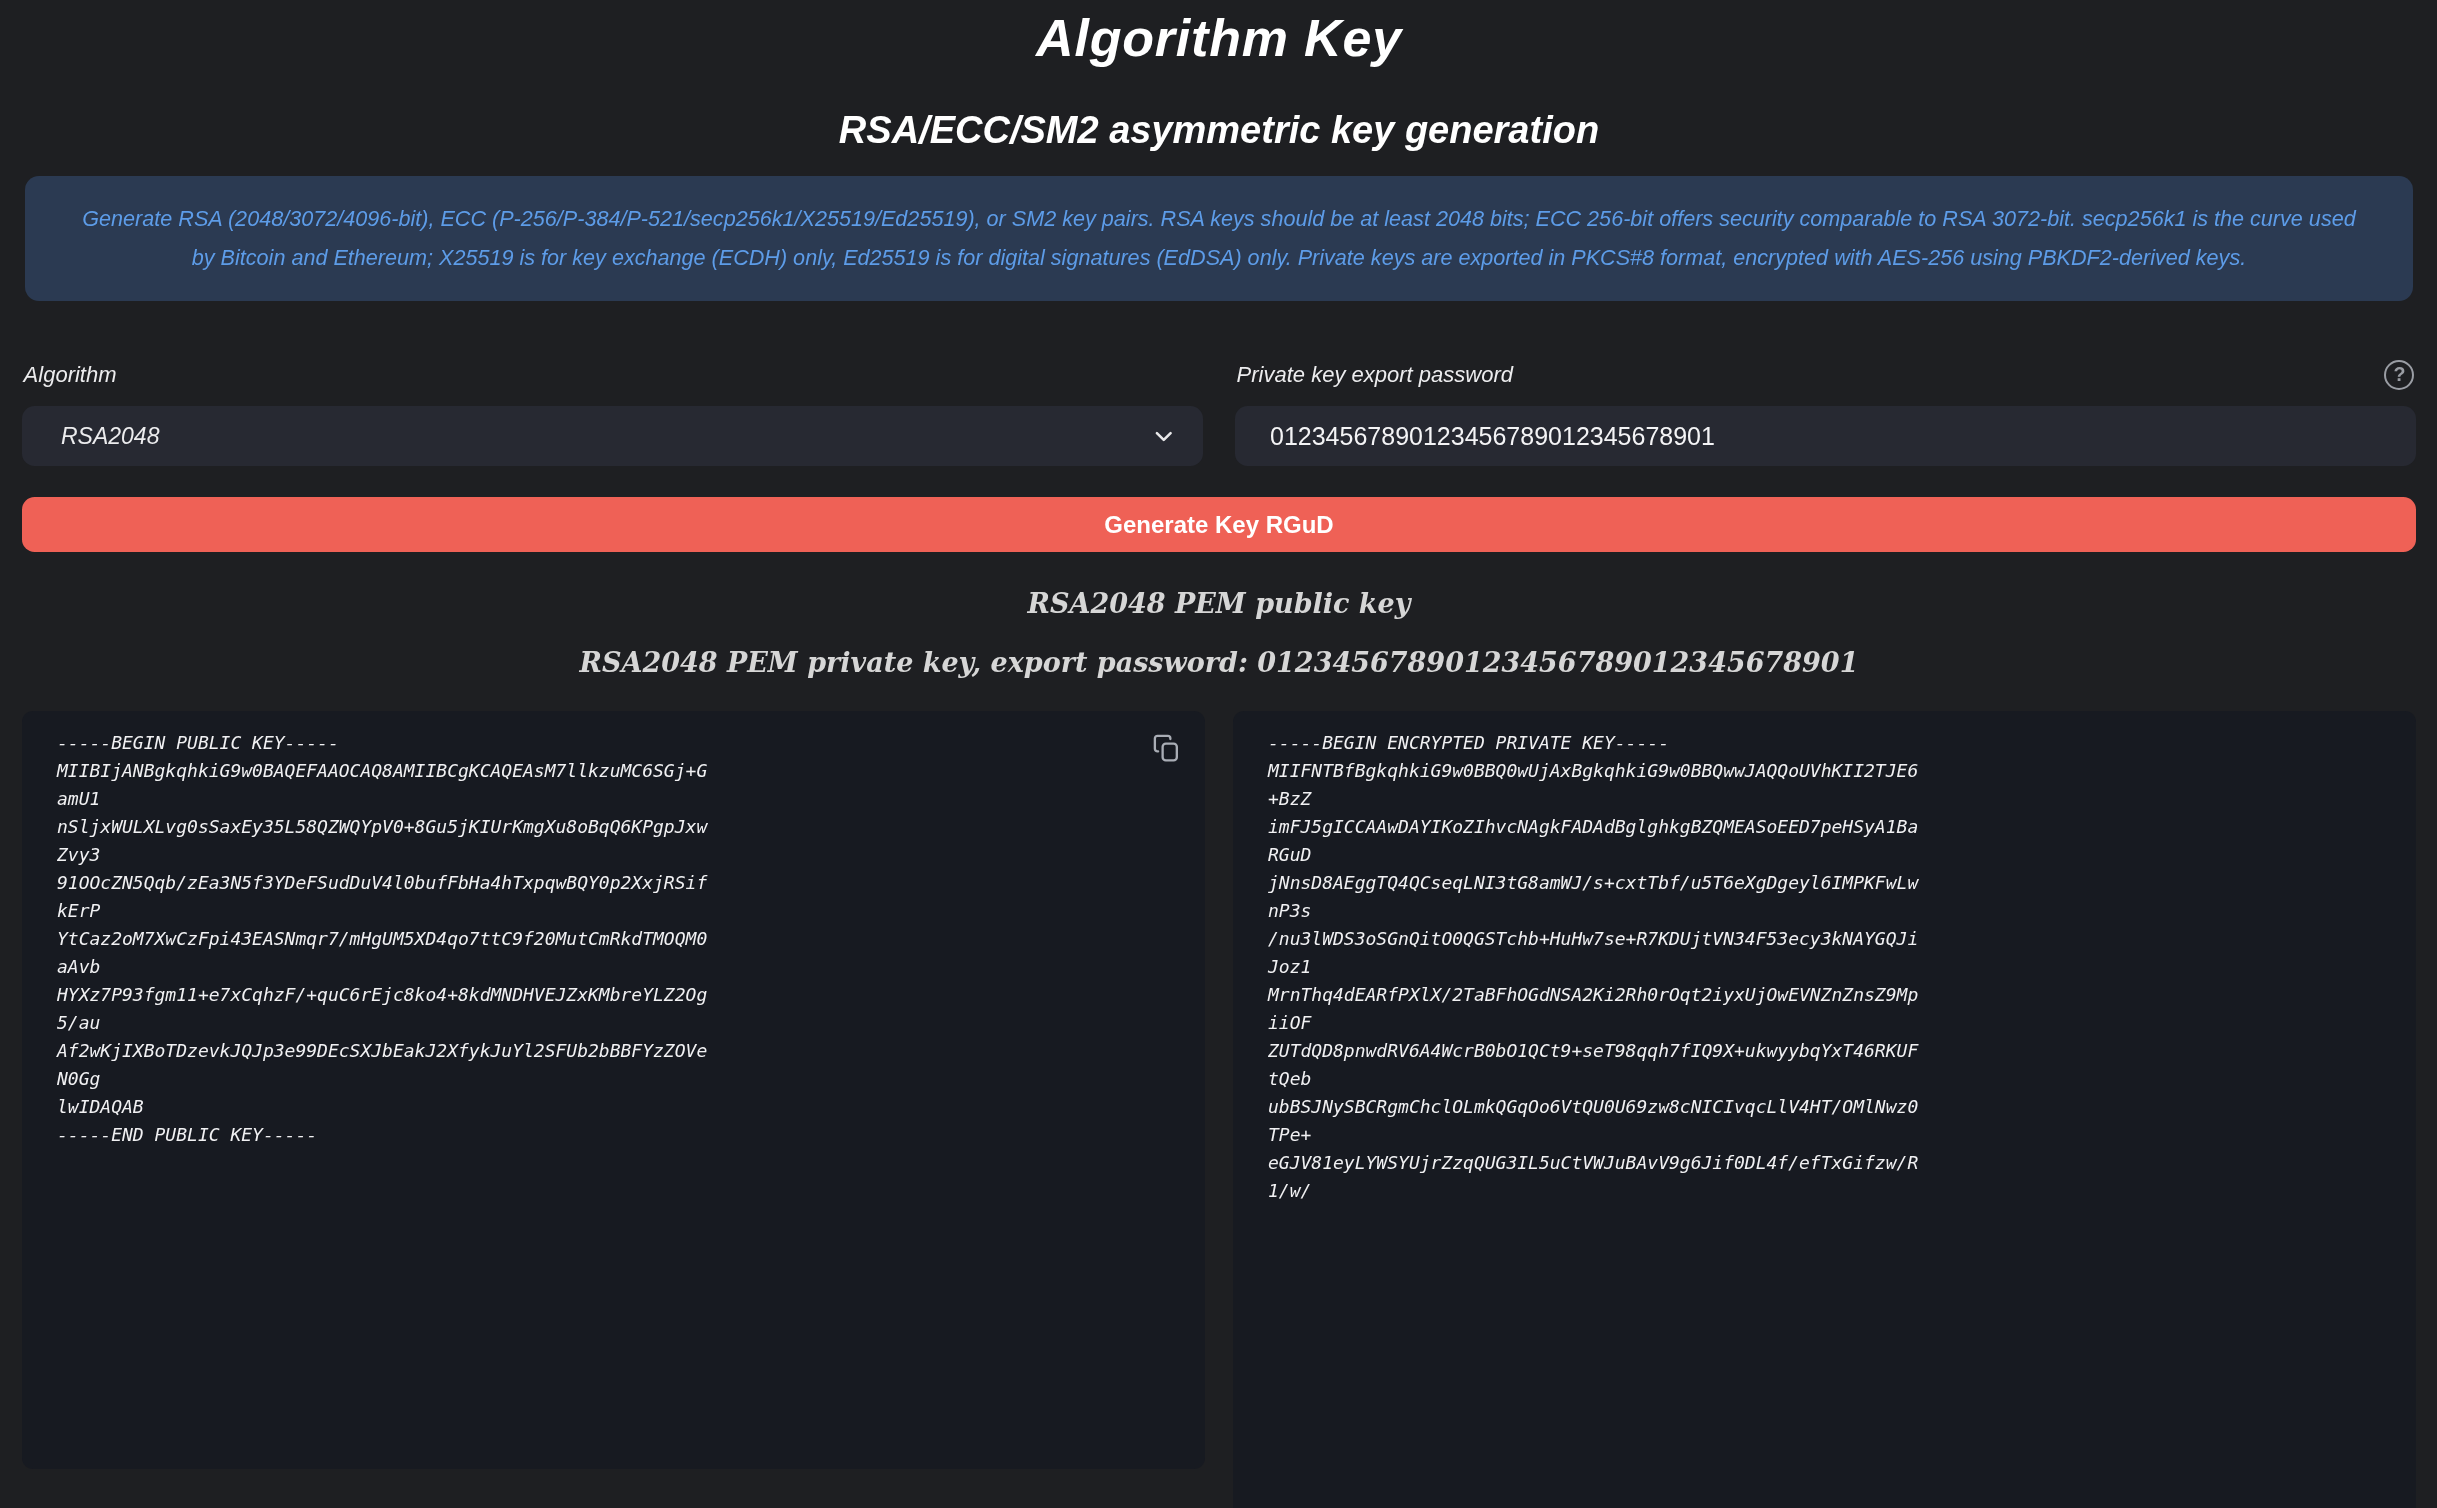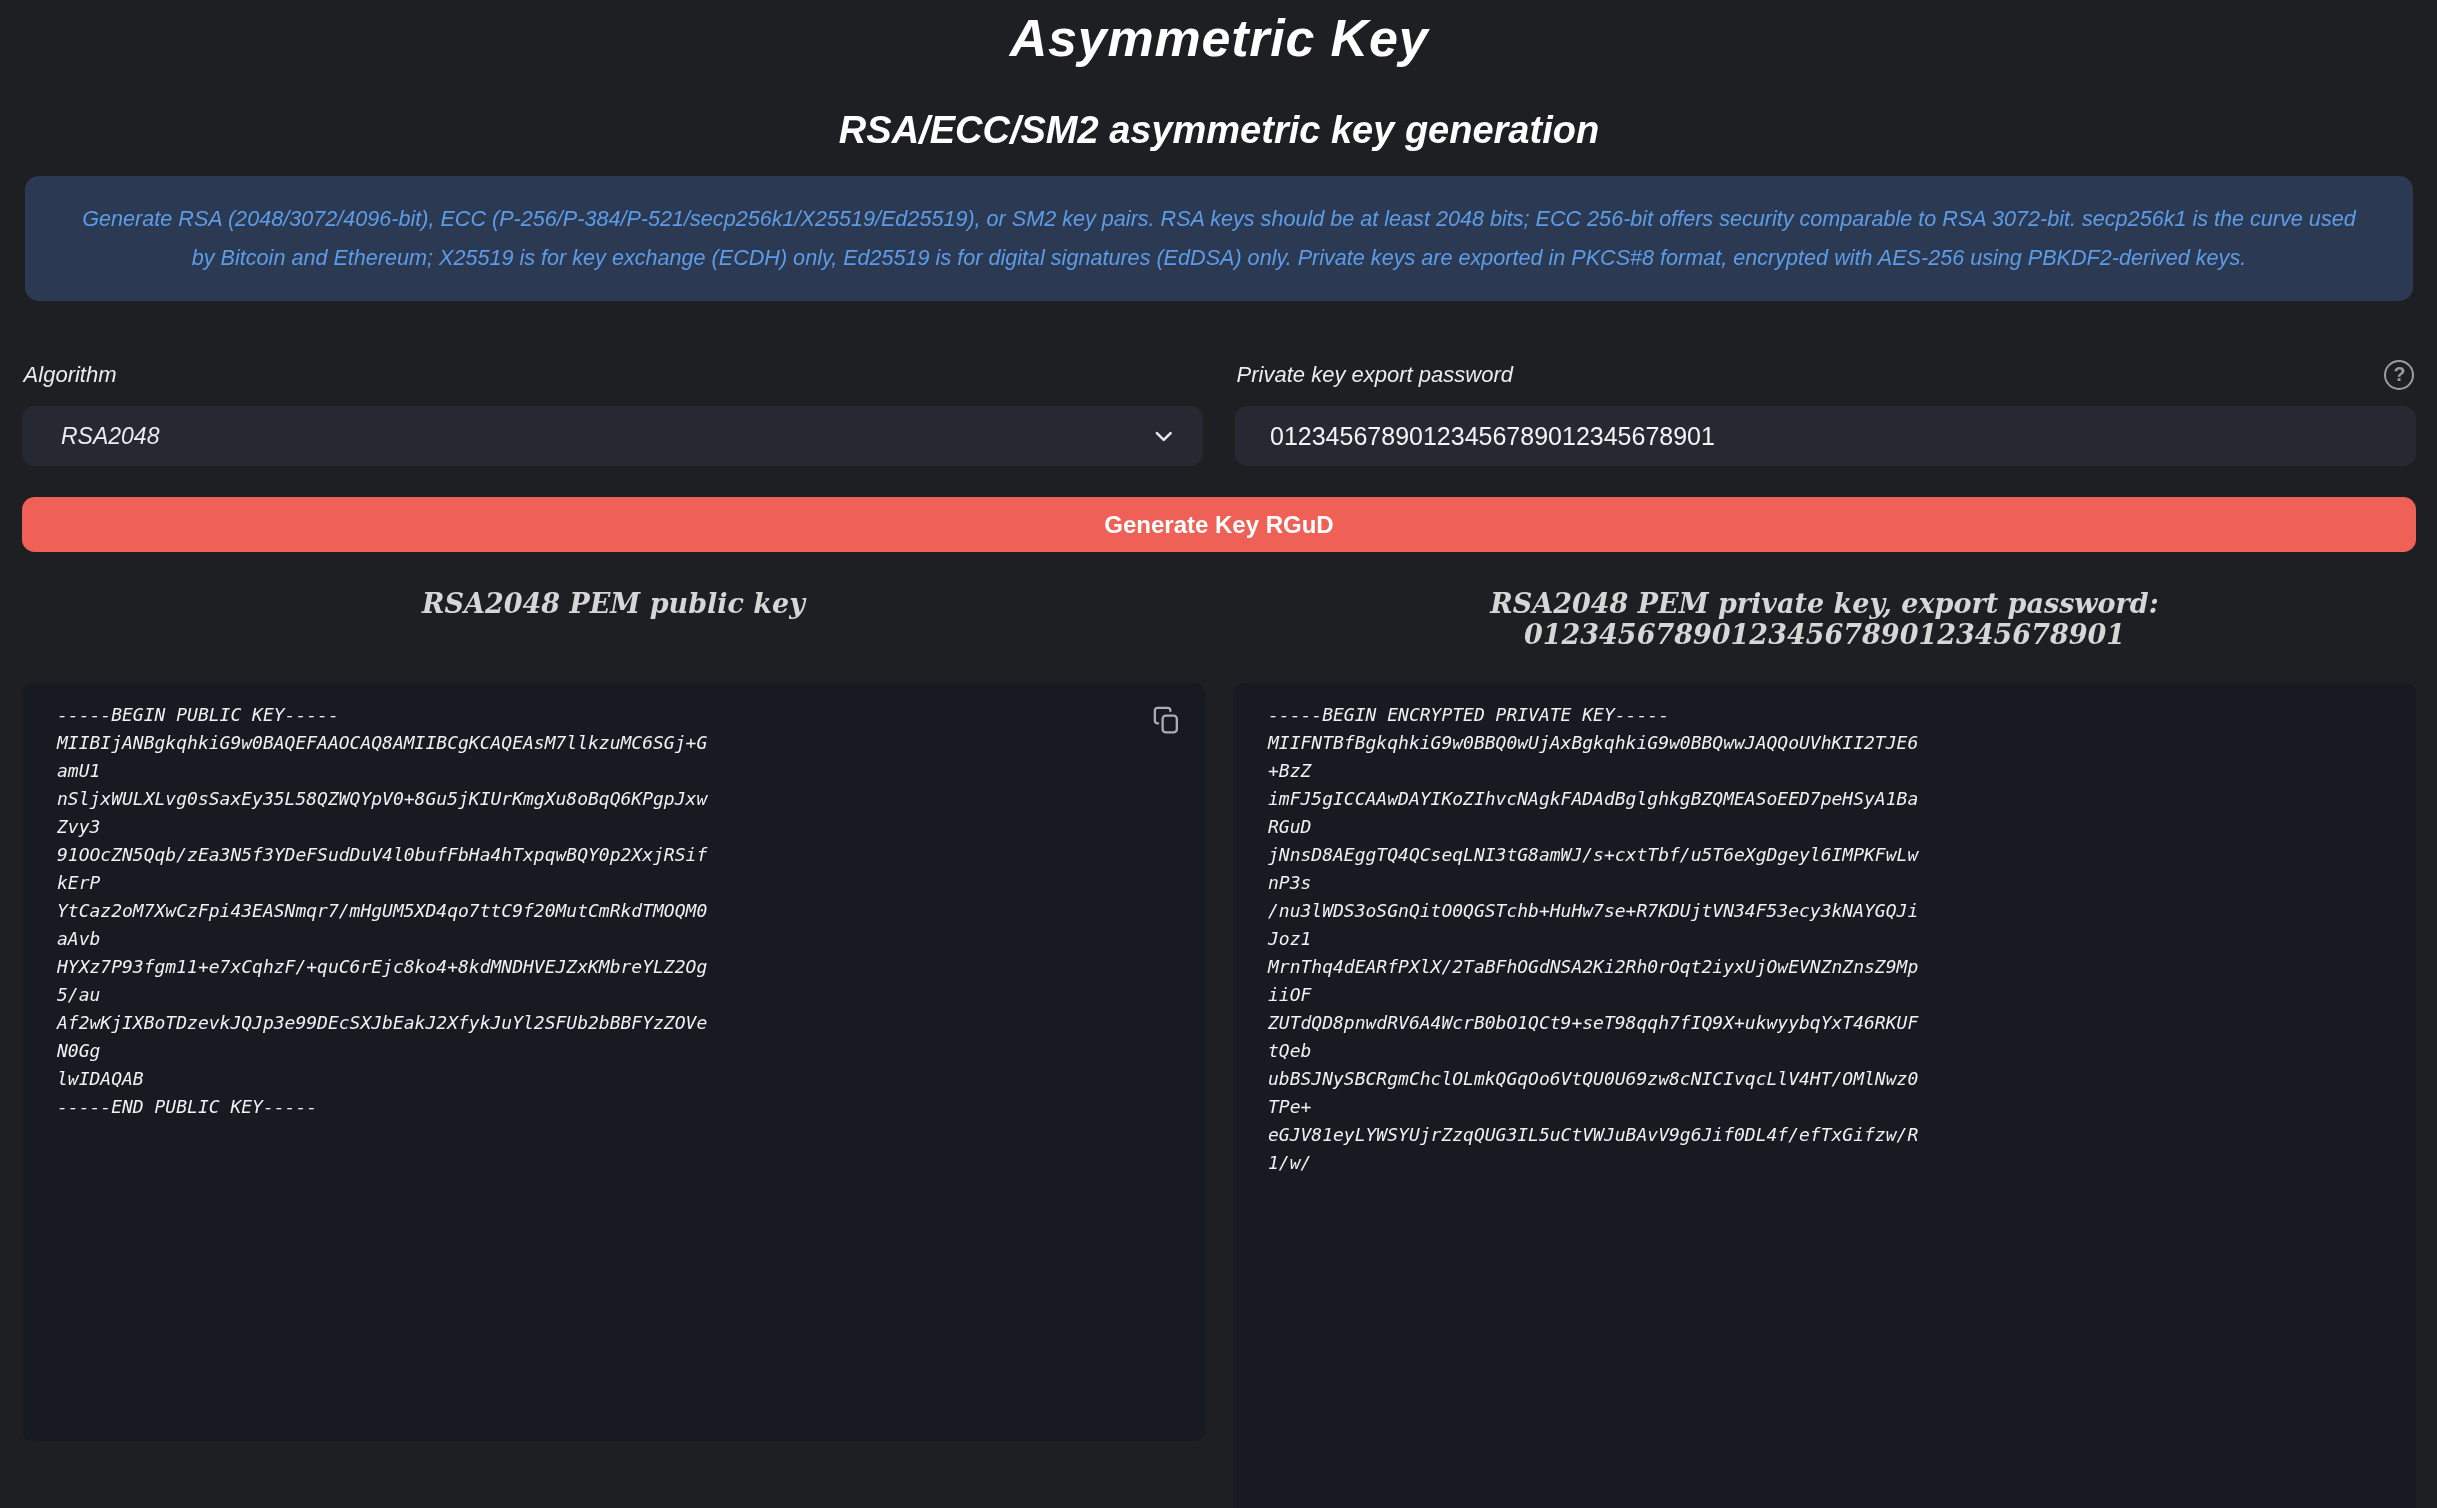--- a/index.html
+++ b/index.html
@@ -54,21 +54,21 @@
   input.pwd{
     width:100%;height:60px;background:var(--field-bg);border:none;border-radius:12.6px;
     color:#f4f4f6;font-family:"Liberation Sans",sans-serif;font-size:25px;
     padding:0 31px 0 35px;outline:none;
   }
   .generate-btn{
     display:block;width:calc(100% - 44px);margin:31px 22px 0;height:55px;
     background:var(--button-bg);border:none;border-radius:12.6px;color:#fff;
     font-family:"Liberation Sans",sans-serif;font-size:24px;font-weight:600;cursor:pointer;
   }
-  .key-headers{display:flex;gap:28px;margin:36px 22px 0;}
+  .key-headers{display:flex;gap:28px;margin:36px 22px 0;flex-direction:column;}
   .key-headers .kh{
     flex:1;text-align:center;font-family:"DejaVu Serif",serif;font-weight:700;
     font-style:italic;font-size:27px;color:var(--header-text);
   }
   .panels{display:flex;gap:28px;margin:33px 22px 0;align-items:flex-start;}
   .key-panel{
     flex:1;min-width:0;background:var(--panel-bg);border-radius:11px;
     padding:17.3px 35px 11px;position:relative;
   }
   .key-panel.tall{min-height:856px;}
@@ -80,21 +80,21 @@
   .copy-btn{
     position:absolute;top:20.4px;right:23.5px;background:none;border:none;
     padding:0;cursor:pointer;line-height:0;
   }
 </style>
 </head>
 <body>
 
 <div class="page">
 
-  <h1 class="title">Asymmetric Key</h1>
+  <h1 class="title">Algorithm Key</h1>
   <h2 class="subtitle">RSA/ECC/SM2 asymmetric key generation</h2>
 
   <div class="info-box">
     <p>Generate RSA (2048/3072/4096-bit), ECC (P-256/P-384/P-521/secp256k1/X25519/Ed25519), or SM2 key pairs. RSA keys should be at least 2048 bits; ECC 256-bit offers security comparable to RSA 3072-bit. secp256k1 is the curve used by Bitcoin and Ethereum; X25519 is for key exchange (ECDH) only, Ed25519 is for digital signatures (EdDSA) only. Private keys are exported in PKCS#8 format, encrypted with AES-256 using PBKDF2-derived keys.</p>
   </div>
 
   <div class="controls">
 
     <div class="control-col">
       <div class="label-row">

